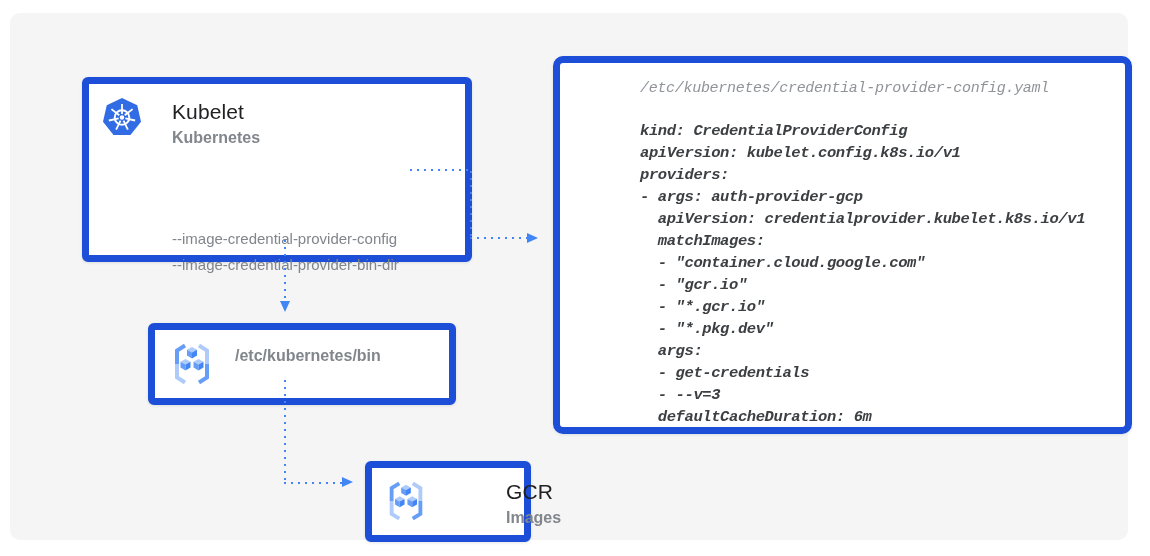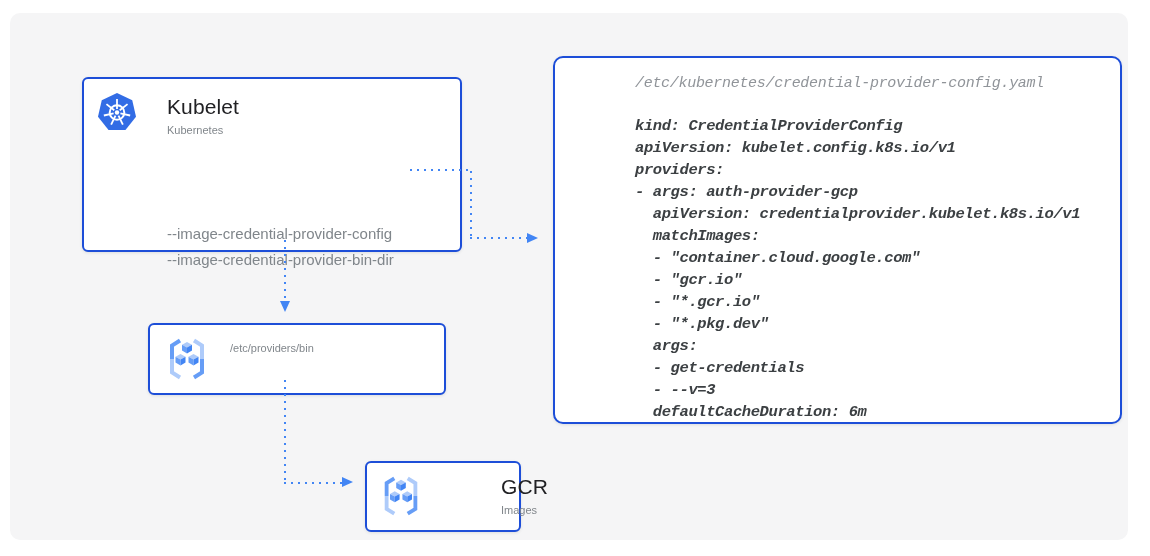--- a/index.html
+++ b/index.html
@@ -5,40 +5,40 @@
   html, body { margin:0; padding:0; background:#ffffff; }
   body {
     width:1150px; height:556px; position:relative; overflow:hidden;
     font-family:"Liberation Sans", sans-serif;
   }
   .surface {
     position:absolute; left:10px; top:13px; width:1118px; height:527px;
     background:#f5f5f6; border-radius:10px;
   }
   .card {
-    position:absolute; background:#ffffff; border:2px solid #1d4ed8;
+    position:absolute; background:#ffffff; border:7px solid #1d4ed8;
     border-radius:6px; box-shadow:0 1px 3px rgba(60,64,67,.12);
   }
   .kubelet-card { left:72px; top:64px; width:376px; height:171px; }
   .auth-card    { left:138px; top:310px; width:294px; height:68px; }
   .gcr-card     { left:355px; top:448px; width:152px; height:67px; }
   .code-panel   { left:543px; top:43px; width:565px; height:364px; border-radius:10px; }
 
   .icon-wrap { position:absolute; display:block; line-height:0; }
   .kubelet-card .icon-wrap { left:13px; top:13px; }
   .auth-card .icon-wrap    { left:13px; top:10px; }
   .gcr-card .icon-wrap     { left:11px; top:10px; }
 
   .title-block { position:absolute; }
   .kubelet-card .title-block { left:83px; top:16px; }
   .auth-card .title-block    { left:80px; top:12px; }
   .gcr-card .title-block     { left:90px; top:12px;margin-left:44px; }
 
   .node-title { font-size:21px; color:#212124; letter-spacing:.1px; white-space:nowrap; }
-  .node-sub   { font-size:11px; color:#80868b; margin-top:5px; white-space:nowrap; }
+  .node-sub   { font-size:16px; color:#80868b; margin-top:5px; white-space:nowrap;font-weight:bold; }
 
   .flags { position:absolute; left:83px; top:142px; }
   .flag  { font-size:15px; color:#80868b; line-height:26px; white-space:nowrap; }
 
   .code-header {
     position:absolute; left:80px; top:15px; line-height:22px;
     font-family:"Liberation Mono", monospace; font-style:italic;
     font-size:15px; color:#909499; letter-spacing:-0.3px; white-space:pre;
   }
   .code-body { position:absolute; left:80px; top:57px; }
@@ -107,21 +107,21 @@
           <polygon points="17.5,19 22.5,21.8 17.5,24.6 12.5,21.8" fill="#aecbfa"></polygon>
           <polygon points="12.5,21.8 17.5,24.6 17.5,30.4 12.5,27.6" fill="#669df6"></polygon>
           <polygon points="22.5,21.8 17.5,24.6 17.5,30.4 22.5,27.6" fill="#4285f4"></polygon>
           <polygon points="30.5,19 35.5,21.8 30.5,24.6 25.5,21.8" fill="#aecbfa"></polygon>
           <polygon points="25.5,21.8 30.5,24.6 30.5,30.4 25.5,27.6" fill="#669df6"></polygon>
           <polygon points="35.5,21.8 30.5,24.6 30.5,30.4 35.5,27.6" fill="#4285f4"></polygon>
         </g>
       </svg>
     </span>
     <div class="title-block">
-      <div class="node-sub">/etc/providers/bin</div>
+      <div class="node-sub">/etc/kubernetes/bin</div>
     </div>
   </div>
 
   <div class="card gcr-card">
     <span class="icon-wrap">
       <svg width="46" height="46" viewBox="0 0 48 48">
         <g fill="none" stroke-linejoin="miter">
           <path d="M17 5.5 L9 10.5 L9 24" stroke="#669df6" stroke-width="4"></path>
           <path d="M9 24 L9 37.5 L17 42.5" stroke="#aecbfa" stroke-width="4"></path>
           <path d="M31 5.5 L39 10.5 L39 24" stroke="#aecbfa" stroke-width="4"></path>

